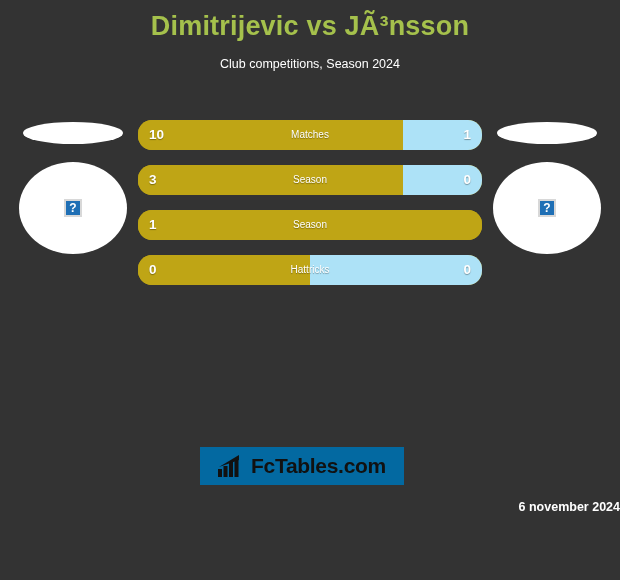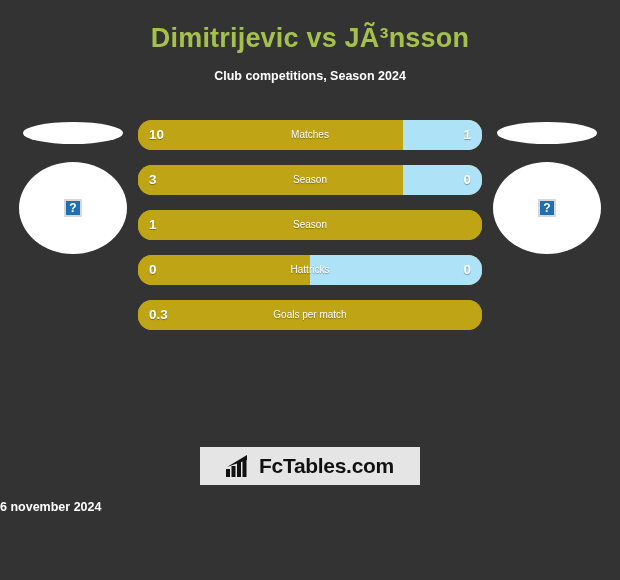--- a/index.html
+++ b/index.html
@@ -15,29 +15,29 @@
     position: relative;
   }
 
   
   .title {
     text-align: center;
     color: #a5c14c;
     font-size: 27px;
     font-weight: bold;
     letter-spacing: 0.2px;
-    padding-top: 24px;
+    padding-top: 12px;
     line-height: 1.05;
     white-space: nowrap;
   }
   .subtitle {
     text-align: center;
     color: #ffffff;
     font-size: 12.5px;
-    font-weight: bold;
+    font-weight: normal;
     margin-top: 17px;
   }
 
   
   .compare {
     position: absolute;
     top: 112px;
     left: 0;
     width: 620px;
     height: 320px;
@@ -132,43 +132,43 @@
     z-index: 3;
   }
   .bar-val.left  { left: 11px; }
   .bar-val.right { right: 11px; }
 
   
   .logo {
     position: absolute;
     left: 200px;
     top: 447px;
-    width: 220px;
+    width: 204px;
     height: 38px;
-    background: #e5e5e5;
+    background: #0369a1;
     display: flex;
     align-items: center;
     justify-content: center;
     gap: 7px;
   }
   .logo-text {
     color: #111111;
     font-size: 21px;
     font-weight: bold;
     letter-spacing: -0.3px;
   }
   .logo-icon { display: block; }
 
   
   .date {
     position: absolute;
     left: 0;
     top: 500px;
     width: 620px;
-    text-align: left;
+    text-align: right;
     color: #ffffff;
     font-size: 12.5px;
     font-weight: bold;
   }
 </style>
 </head>
 <body>
 
 <div class="title">Dimitrijevic vs JÃ³nsson</div>
 <div class="subtitle">Club competitions, Season 2024</div>
@@ -208,25 +208,20 @@
         <div class="bar-fill-left" style="width: 100%;"></div>
         <div class="bar-val left">1</div>
         <div class="bar-label">Season</div>
       </div>
       <div class="bar-row">
         <div class="bar-fill-left" style="width: 50%;"></div>
         <div class="bar-fill-right" style="width: 50%;"></div>
         <div class="bar-val left">0</div>
         <div class="bar-label">Hattricks</div>
         <div class="bar-val right">0</div>
-      </div>
-      <div class="bar-row">
-        <div class="bar-fill-left" style="width: 100%;"></div>
-        <div class="bar-val left">0.3</div>
-        <div class="bar-label">Goals per match</div>
       </div>
     </div>
 </div>
 
 <div class="logo">
   <svg class="logo-icon" width="26" height="22" viewBox="0 0 26 22">
     <rect x="0" y="14" width="4" height="8" fill="#111111"></rect>
     <rect x="5.5" y="11" width="4" height="11" fill="#111111"></rect>
     <rect x="11" y="7" width="4" height="15" fill="#111111"></rect>
     <rect x="16.5" y="3" width="4" height="19" fill="#111111"></rect>

